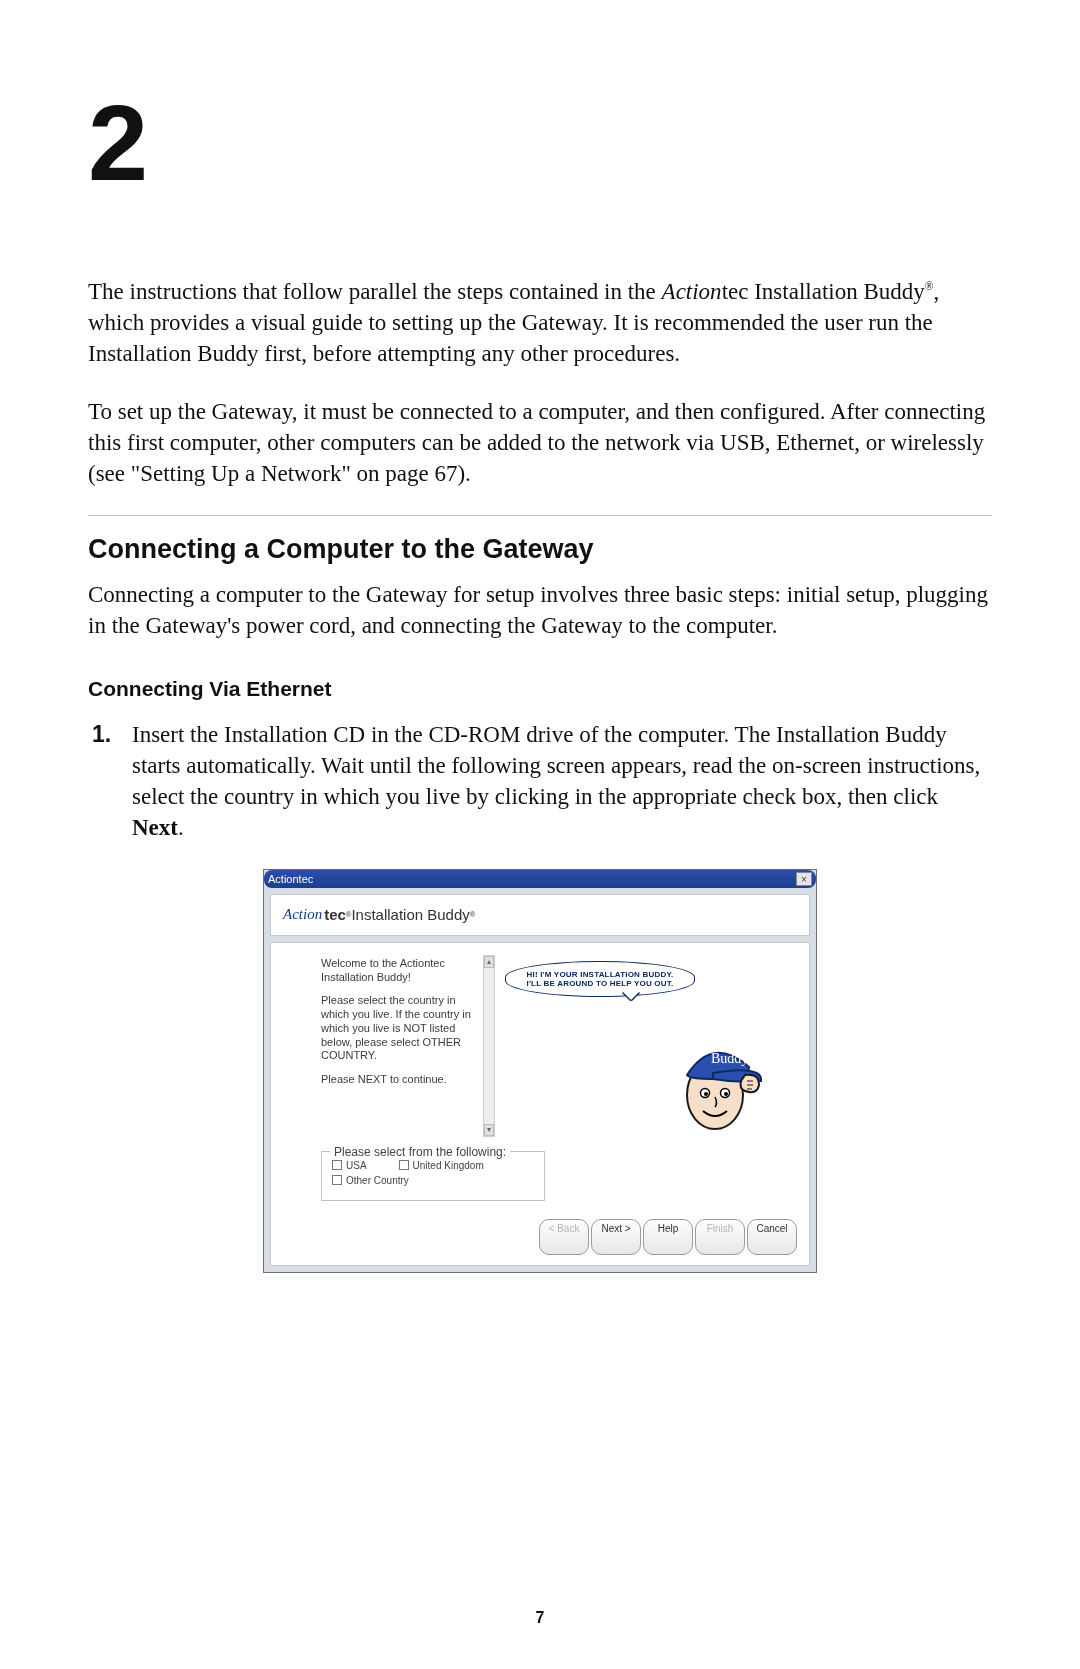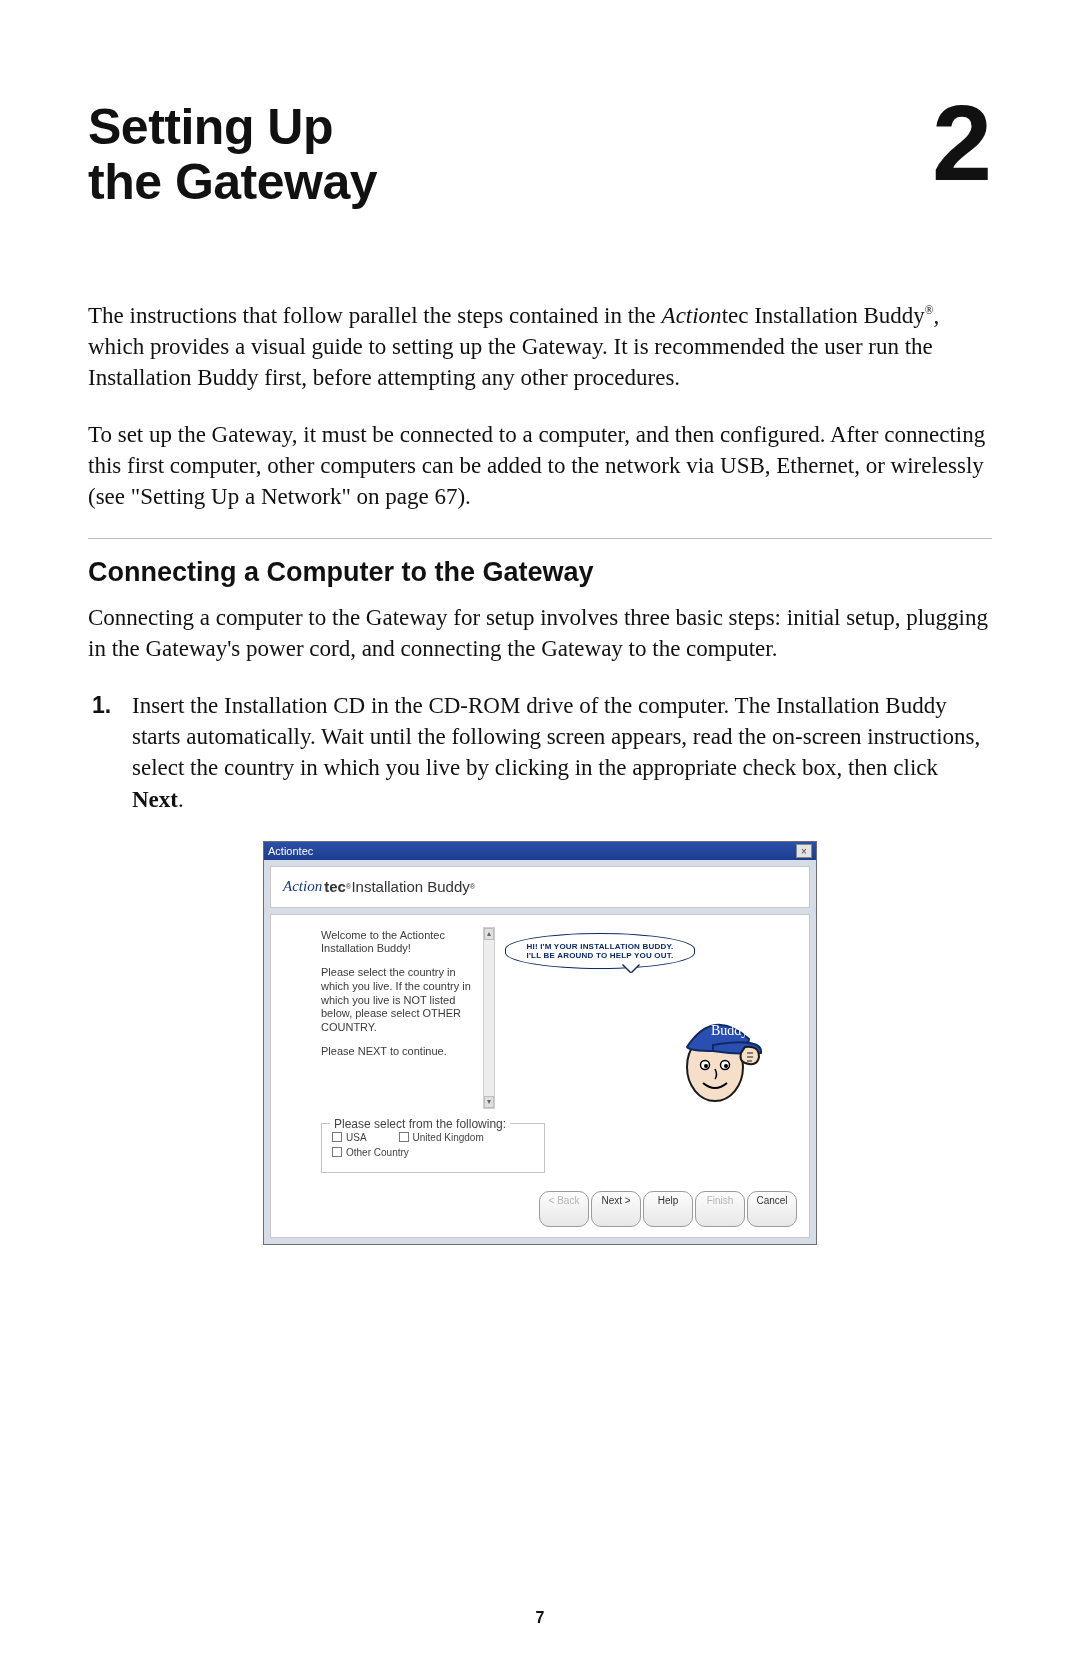--- a/index.html
+++ b/index.html
@@ -17,21 +17,21 @@
   .step .num { font-family: Arial, Helvetica, sans-serif; font-weight: 700; min-width: 24px; }
   .step .txt { flex: 1; }
   .strong { font-weight: 700; }
   .italic-part { font-style: italic; }
   sup.reg { font-size: 0.5em; vertical-align: super; }
   .page-num { position: absolute; bottom: 42px; left: 0; right: 0; text-align: center; font-family: Arial, Helvetica, sans-serif; font-weight: 700; font-size: 16px; }
 
   
   .shot-wrap { display: flex; justify-content: center; margin-top: 26px; }
   .shot { width: 554px; border: 1px solid #6e6e6e; background: #d6dde7; font-family: Arial, Helvetica, sans-serif; color: #333; }
-  .shot-titlebar { display: flex; justify-content: space-between; align-items: center; background: linear-gradient(#2b50a8, #1a3d8f); color: #fff; font-size: 11px; padding: 2px 4px; height: 18px; }
+  .shot-titlebar { display: flex; justify-content: space-between; align-items: center; background: linear-gradient(#2b50a8, #1a3d8f); color: #fff; font-size: 11px; padding: 2px 4px; height: 18px; border-radius: 8px; }
   .shot-titlebar .tbtn { width: 16px; height: 14px; background: #e4e4e4; color: #444; font-size: 10px; line-height: 14px; text-align: center; border: 1px solid #888; }
   .shot-brand { background: #fff; border: 1px solid #c9c9c9; margin: 6px; padding: 8px 12px; height: 42px; display:flex; align-items:center; font-size: 15px; color: #333; }
   .shot-brand .logo { font-style: italic; color: #113b7c; font-family: 'Brush Script MT', cursive; margin-right: 2px; }
   .shot-body { background: #fff; border: 1px solid #c9c9c9; margin: 0 6px 6px 6px; padding: 14px 12px 10px 24px; position: relative; }
   .shot-top { display: flex; gap: 14px; }
   .shot-textcol { width: 190px; font-size: 11px; line-height: 1.25; color: #3b3b3b; position: relative; padding-left: 26px; }
   .shot-textcol p { margin-bottom: 10px; }
   .scrollbar { position: absolute; top: -2px; right: -10px; width: 12px; height: 182px; background: #ededed; border: 1px solid #cfcfcf; display: flex; flex-direction: column; justify-content: space-between; }
   .scrollbar .arrow { height: 12px; background: #e0e0e0; border: 1px solid #bcbcbc; font-size: 8px; text-align: center; line-height: 10px; color: #666; }
   .buddy-col { flex: 1; position: relative; height: 182px; }
@@ -46,40 +46,37 @@
   .shot-buttons { display: flex; justify-content: flex-end; gap: 2px; margin-top: 12px; padding-top: 6px; }
   .shot-buttons .btn { min-width: 50px; height: 36px; font-size: 10px; border: 1px solid #9a9a9a; background: linear-gradient(#fdfdfd, #e7e7e7); color: #333; text-align: center; line-height: 18px; border-radius: 10px; }
   .shot-buttons .btn.disabled { color: #b5b5b5; }
 </style>
 </head>
 <body>
 
 <div class="page">
 
   <div class="chapter-header">
-    <div class="chapter-title">
-      <span>Setting Up</span><br>
-      <span>the Gateway</span>
-    </div>
     <div class="chapter-num">2</div>
   </div>
 
   <p class="para">
     <span>The instructions that follow parallel the steps contained in the </span><span class="italic-part">Action</span><span>tec</span><span> Installation Buddy</span><sup class="reg">®</sup><span>, which provides a visual guide to setting up the Gateway. It is recommended the user run the Installation Buddy first, before attempting any other procedures.</span>
   </p>
 
   <p class="para">
     <span>To set up the Gateway, it must be connected to a computer, and then configured. After connecting this first computer, other computers can be added to the network via </span><span class="smallcaps">USB</span><span>, Ethernet, or wirelessly (see "Setting Up a Network" on page 67).</span>
   </p>
 
   <hr class="rule">
 
   <h2 class="h2">Connecting a Computer to the Gateway</h2>
   <p class="para">Connecting a computer to the Gateway for setup involves three basic steps: initial setup, plugging in the Gateway's power cord, and connecting the Gateway to the computer.</p>
 
+  <h3 class="h3">Connecting Via Ethernet</h3>
 
   <div class="step">
     <div class="num">1.</div>
     <div class="txt">
       <span>Insert the Installation </span><span class="smallcaps">CD</span><span> in the </span><span class="smallcaps">CD-ROM</span><span> drive of the computer. The Installation Buddy starts automatically. Wait until the following screen appears, read the on-screen instructions, select the country in which you live by clicking in the appropriate check box, then click </span><span class="strong">Next</span><span>.</span>
     </div>
   </div>
 
   <div class="shot-wrap">
     <div class="shot">

